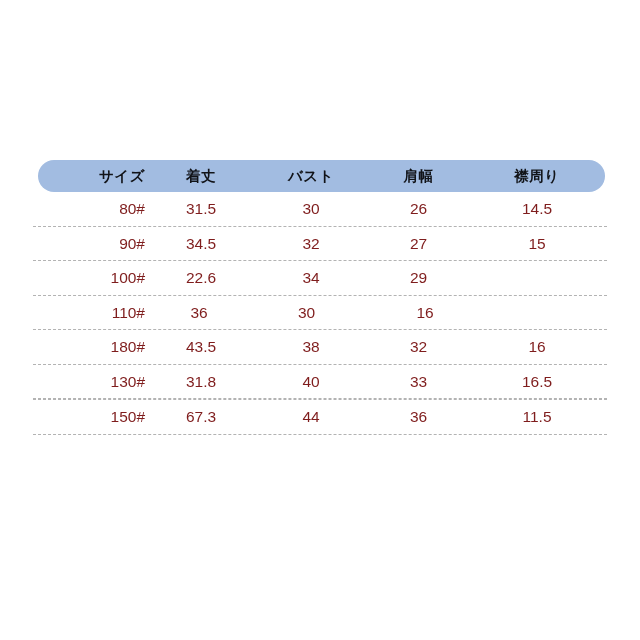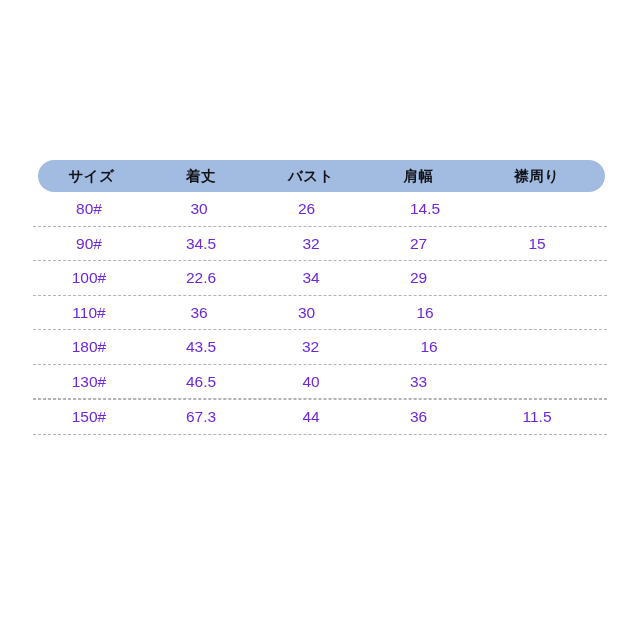--- a/index.html
+++ b/index.html
@@ -57,38 +57,38 @@
     position: relative;
     padding-top: 0px;
   }
   .data-row {
     display: flex;
     align-items: center;
     height: 33.5px;
     position: relative;
   }
   .data-cell {
-    color: #6d28d9;
+    color: #7f1d1d;
     font-size: 15.5px;
     font-weight: 400;
     text-align: center;
     line-height: 1;
     white-space: nowrap;
   }
 
   
   .sep {
     height: 0;
     border-top: 1.6px dashed #b3b3b3;
     width: 574px;
     margin: 0;
   }
 
   
-  .col-1 { width: 112px; }
+  .col-1 { width: 112px; text-align: right; }
   .col-2 { width: 112px; }
   .col-3 { width: 108px; }
   .col-4 { width: 107px; }
   .col-5 { width: 130px; }
 
   .header-row .col-1 { width: 107px; }
   .header-row .col-2 { width: 112px; }
   .header-row .col-3 { width: 108px; }
   .header-row .col-4 { width: 107px; }
   .header-row .col-5 { width: 130px; }
@@ -104,20 +104,21 @@
       <div class="header-cell col-2">着丈</div>
       <div class="header-cell col-3">バスト</div>
       <div class="header-cell col-4">肩幅</div>
       <div class="header-cell col-5">襟周り</div>
     </div>
 
     <div class="body-rows">
 
       <div class="data-row">
         <div class="data-cell col-1">80#</div>
+        <div class="data-cell col-2">31.5</div>
         <div class="data-cell col-3">30</div>
         <div class="data-cell col-4">26</div>
         <div class="data-cell col-5">14.5</div>
       </div>
       <div class="sep"></div>
 
       <div class="data-row">
         <div class="data-cell col-1">90#</div>
         <div class="data-cell col-2">34.5</div>
         <div class="data-cell col-3">32</div>
@@ -138,30 +139,32 @@
         <div class="data-cell col-1">110#</div>
         <div class="data-cell col-3">36</div>
         <div class="data-cell col-4">30</div>
         <div class="data-cell col-5">16</div>
       </div>
       <div class="sep"></div>
 
       <div class="data-row">
         <div class="data-cell col-1">180#</div>
         <div class="data-cell col-2">43.5</div>
+        <div class="data-cell col-3">38</div>
         <div class="data-cell col-4">32</div>
         <div class="data-cell col-5">16</div>
       </div>
       <div class="sep"></div>
 
       <div class="data-row">
         <div class="data-cell col-1">130#</div>
-        <div class="data-cell col-2">46.5</div>
+        <div class="data-cell col-2">31.8</div>
         <div class="data-cell col-3">40</div>
         <div class="data-cell col-4">33</div>
+        <div class="data-cell col-5">16.5</div>
       </div>
       <div class="sep"></div>
 
       <div class="sep"></div>
 
       <div class="data-row">
         <div class="data-cell col-1">150#</div>
         <div class="data-cell col-2">67.3</div>
         <div class="data-cell col-3">44</div>
         <div class="data-cell col-4">36</div>

